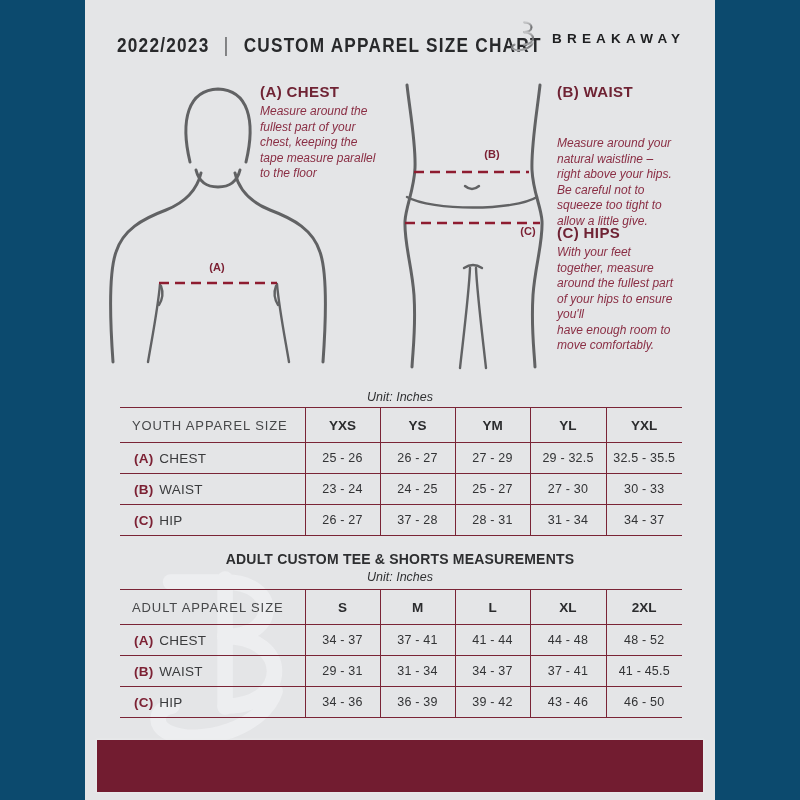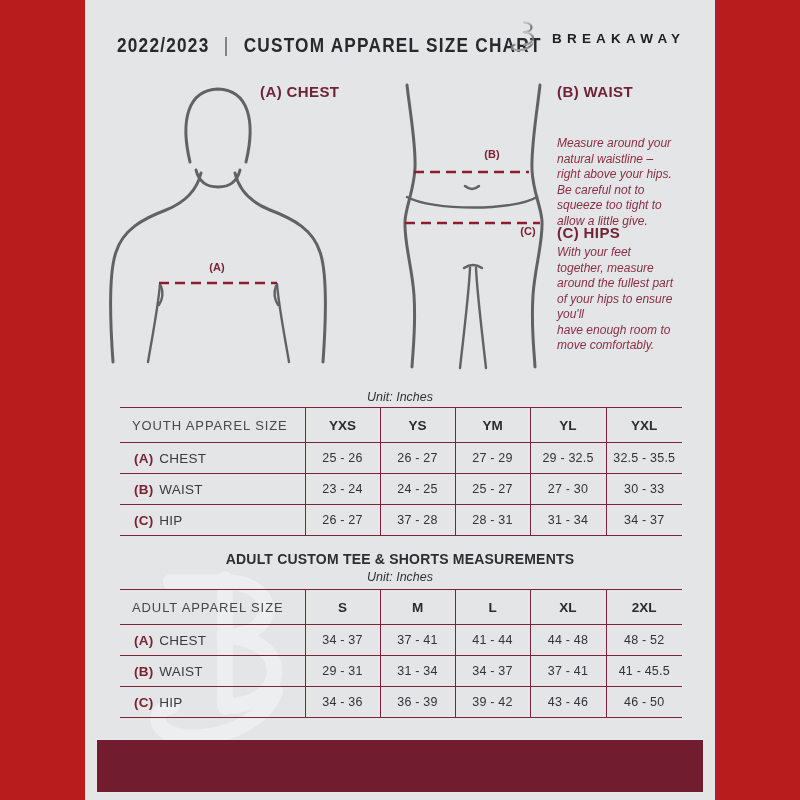--- a/index.html
+++ b/index.html
@@ -1,16 +1,16 @@
 <!DOCTYPE html>
 <html><head>
 <meta charset="utf-8">
 <style>
   html,body{margin:0;padding:0;background:#000;}
-  .stage{position:relative;width:800px;height:800px;background:#b91c1c;overflow:hidden;
+  .stage{position:relative;width:800px;height:800px;background:#0c4a6e;overflow:hidden;
          font-family:"Liberation Sans",sans-serif;}
   .document{position:absolute;left:85px;top:0;width:630px;height:800px;background:#e4e5e7;overflow:hidden;}
 
   
   .doc-header{position:absolute;left:0;top:0;width:630px;height:70px;}
   .title-wrap{position:absolute;left:32px;top:33px;white-space:nowrap;
               transform:scaleX(0.82);transform-origin:left center;
               font-weight:700;font-size:21px;letter-spacing:1.5px;color:#28292b;}
   .title-divider{font-weight:300;color:#5a5b5d;padding:0 10px;}
   .brand-logo{position:absolute;left:424px;top:15px;}
@@ -124,20 +124,25 @@
         <path d="M329 92 H444"></path>
         <path d="M320 143 H455"></path>
       </g>
     </svg>
 
     <span class="marker marker-a">(A)</span>
     <span class="marker marker-b">(B)</span>
     <span class="marker marker-c">(C)</span>
 
     <div class="guide-heading gh-chest">(A) CHEST</div>
+    <div class="guide-desc gd-chest">Measure around the
+fullest part of your
+chest, keeping the
+tape measure parallel
+to the floor</div>
 
     <div class="guide-heading gh-waist">(B) WAIST</div>
     <div class="guide-desc gd-waist">Measure around your
 natural waistline –
 right above your hips.
 Be careful not to
 squeeze too tight to
 allow a little give.</div>
 
     <div class="guide-heading gh-hips">(C) HIPS</div>

